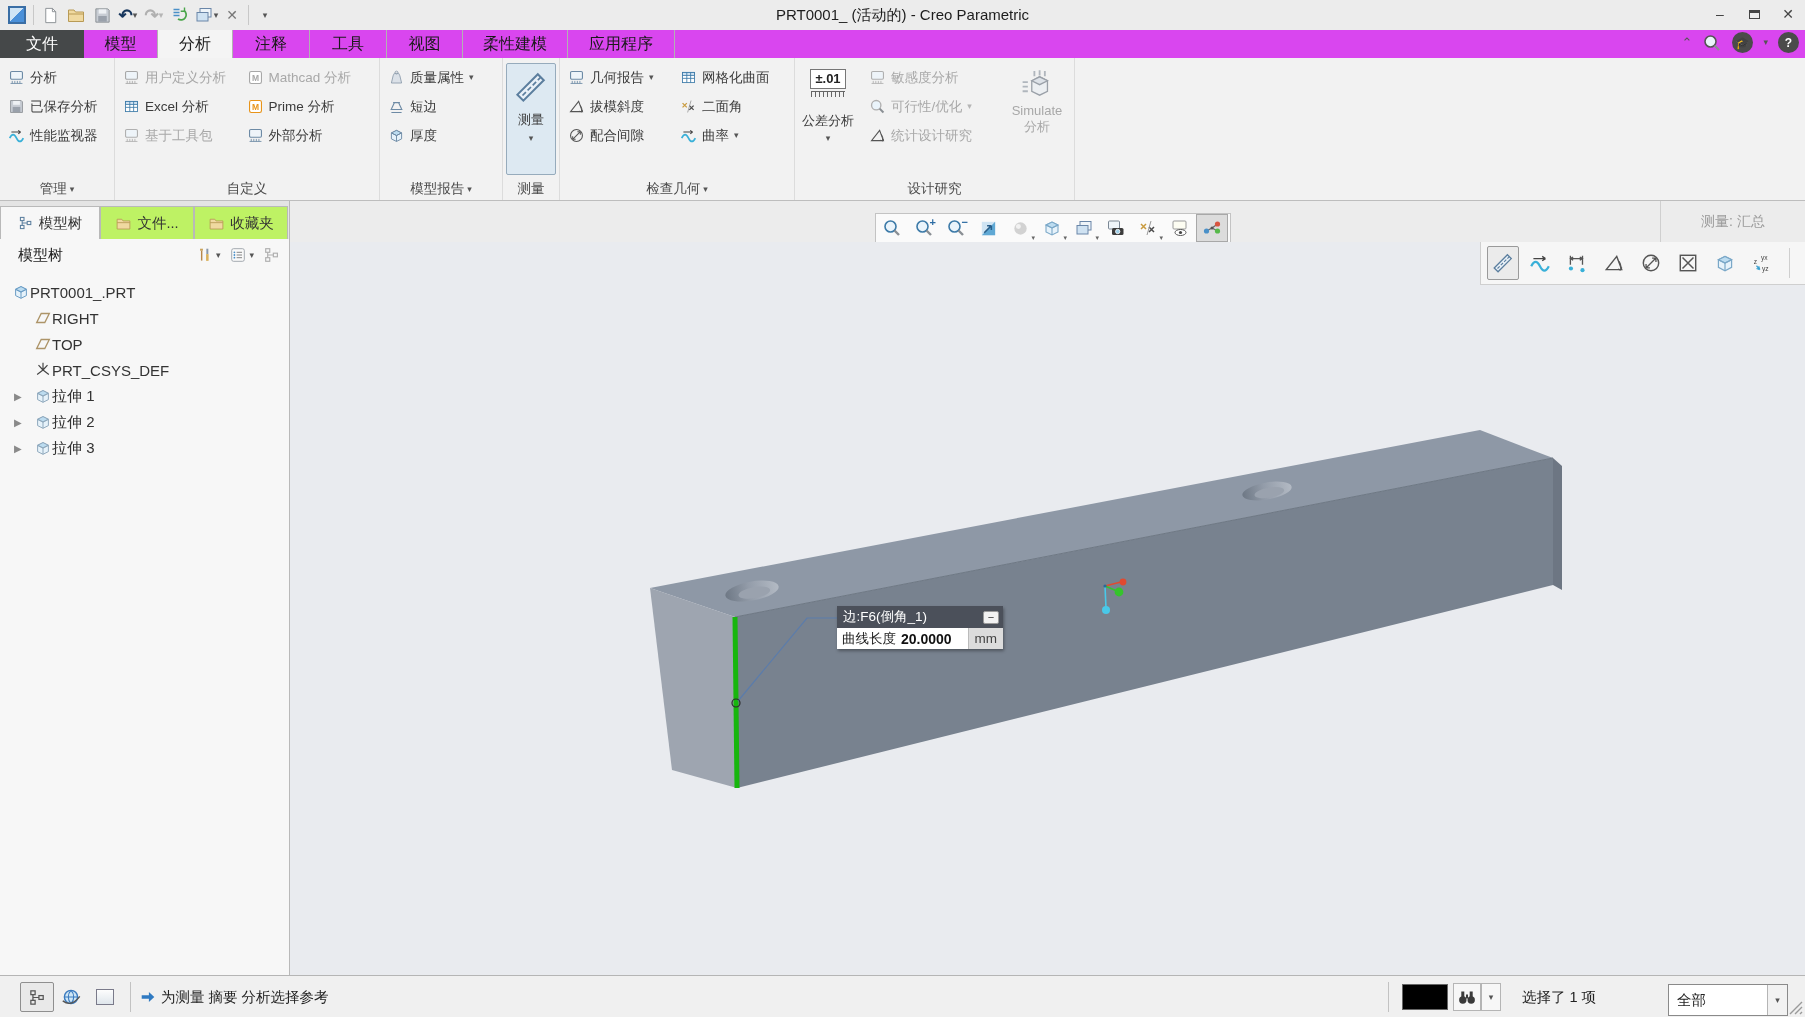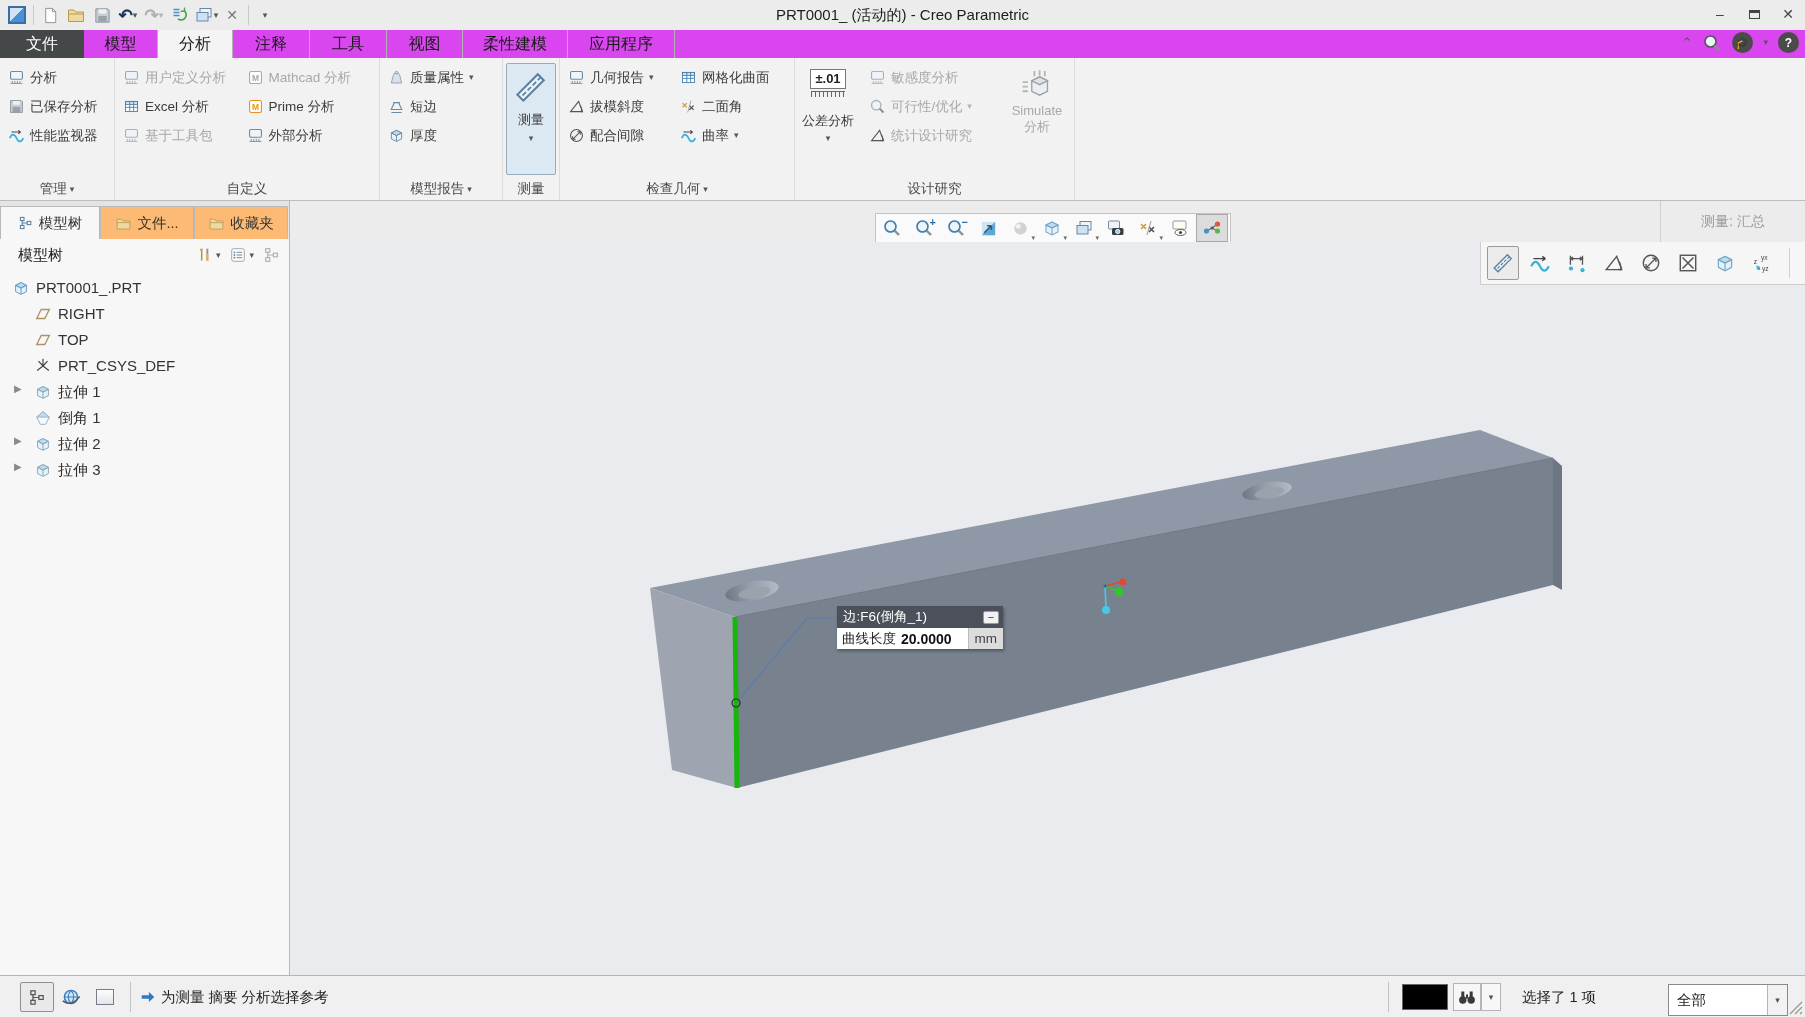--- a/index.html
+++ b/index.html
@@ -39,27 +39,27 @@
 .rcols{display:flex}
 .bigbtn{width:56px;height:112px;display:flex;flex-direction:column;align-items:center;justify-content:flex-start;padding-top:6px;font-size:13px;color:#3b3b3b;text-align:center;line-height:1.25}
 .bigbtn.sel{background:#dde9f2;border:1px solid #96abbc;border-radius:2px}
 .bigbtn.dis{color:#a8a8a8}
 .tolbox{border:1px solid #777;background:#fff;font-size:13px;font-weight:bold;color:#222;padding:1px 4px}
 .ticks{width:34px;height:6px;margin-top:2px;background:repeating-linear-gradient(90deg,#666 0 1px,transparent 1px 4px);border-top:1px solid #666}
 
 
 #leftpanel{position:absolute;left:0;top:201px;width:290px;height:774px;background:#f7f7f7;border-right:1px solid #b9b9b9}
 #ptabs{display:flex;height:38px;padding-top:5px;background:#e4e4e4}
-.ptab{height:33px;display:flex;align-items:center;justify-content:center;gap:5px;font-size:14.5px;color:#333;border:1px solid #b9b9b9;border-bottom:none;background:#fdba74}
+.ptab{height:33px;display:flex;align-items:center;justify-content:center;gap:5px;font-size:14.5px;color:#333;border:1px solid #b9b9b9;border-bottom:none;background:#bef264}
 .ptab.active{background:#f7f7f7}
 #phead{height:32px;display:flex;align-items:center;padding:0 8px 0 18px;font-size:15px;color:#222}
 #phead .sp{flex:1}
 .hicon{display:flex;align-items:center;gap:2px;margin-left:9px}
 #treelist{position:absolute;left:0;top:78px;width:288px}
-.ti{height:26px;display:flex;align-items:flex-start;gap:6px;font-size:15px;color:#333;position:relative;padding-left:34px}
+.ti{height:26px;display:flex;align-items:center;font-size:15px;color:#333;position:relative;padding-left:34px}
 .ti.root{padding-left:12px}
 .ti .exp{position:absolute;left:14px;font-size:10px;color:#8a8a8a}
 
 
 #viewstrip{position:absolute;left:290px;top:201px;width:1515px;height:41px;background:#ececec}
 #gtoolbar{position:absolute;left:585px;top:12px;width:356px;height:30px;background:#fafafa;border:1px solid #c3c3c3;display:flex}
 .gtb{width:32px;height:28px;display:flex;align-items:center;justify-content:center;position:relative}
 .gtb.pressed{background:#dcdcdc;border:1px solid #a8a8a8}
 .gtb .ov{position:absolute;font-size:11px;font-weight:bold;color:#2e6da4;right:4px;top:2px}
 .gtb .cc{position:absolute;right:1px;bottom:0;font-size:7px;color:#666}
@@ -638,26 +638,20 @@
         <span>PRT_CSYS_DEF</span>
       </div>
     <div class="ti">
         <span class="exp">▶</span>
         <svg class="ic" width="18" height="18" style="color:#8fa8bc">
           <use href="#i-cube"></use>
         </svg>
         <span>拉伸 1</span>
       </div>
     <div class="ti">
-        <svg class="ic" width="18" height="18">
-          <use href="#i-chamf"></use>
-        </svg>
-        <span>倒角 1</span>
-      </div>
-    <div class="ti">
         <span class="exp">▶</span>
         <svg class="ic" width="18" height="18" style="color:#8fa8bc">
           <use href="#i-cube"></use>
         </svg>
         <span>拉伸 2</span>
       </div>
     <div class="ti">
         <span class="exp">▶</span>
         <svg class="ic" width="18" height="18" style="color:#8fa8bc">
           <use href="#i-cube"></use>

